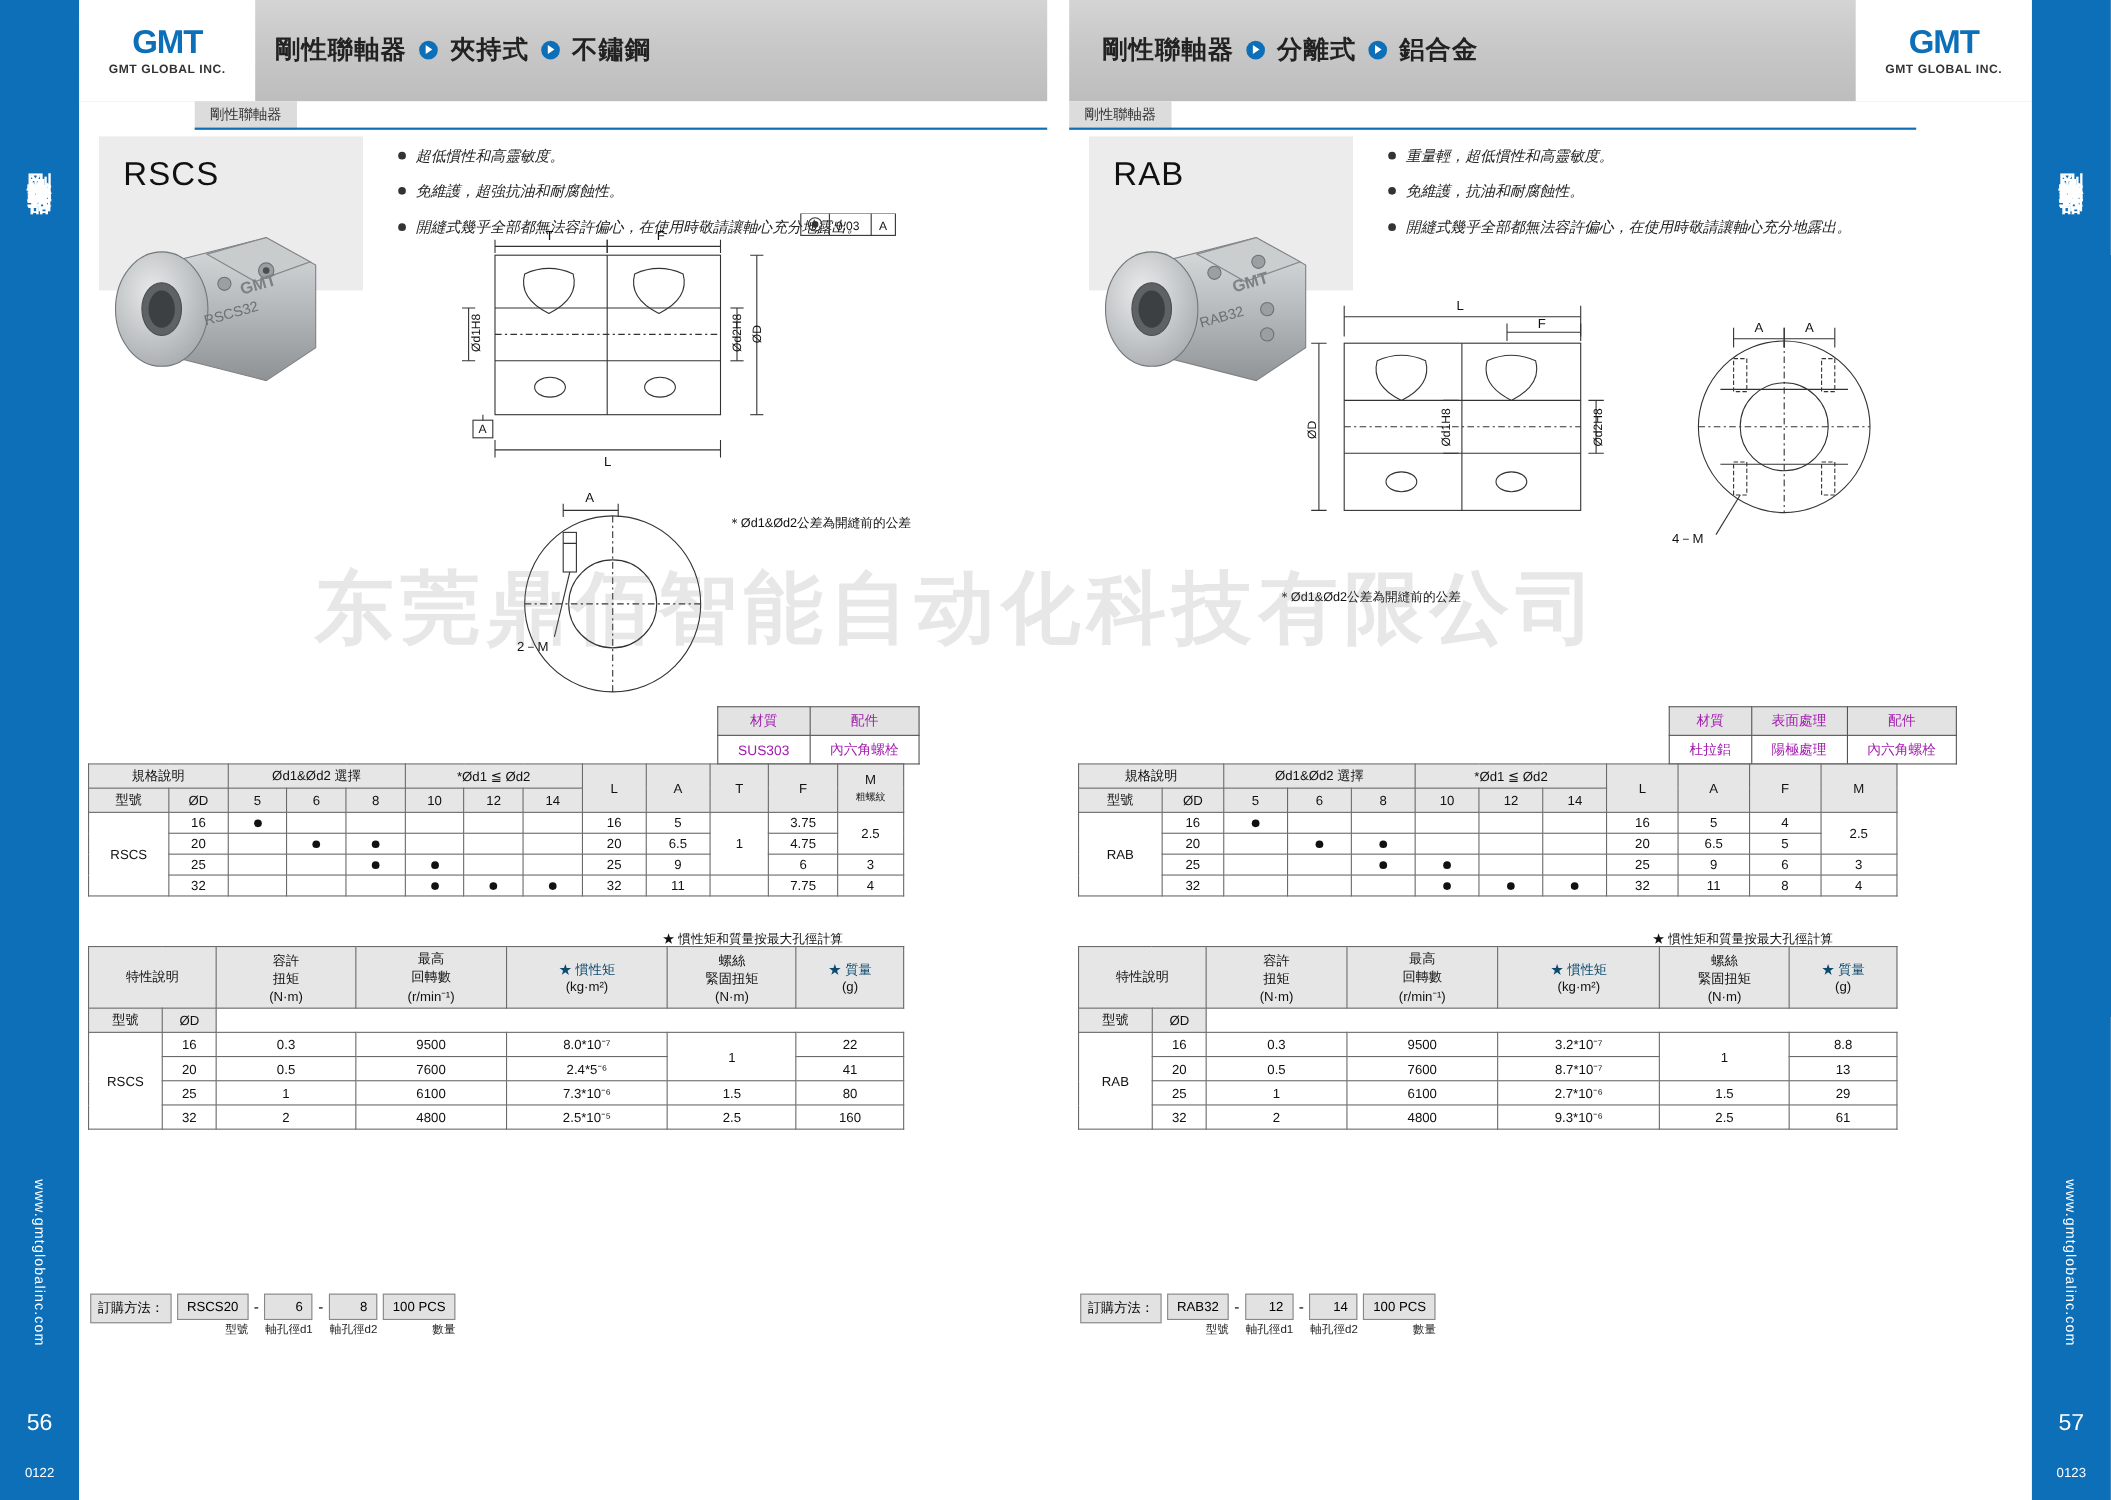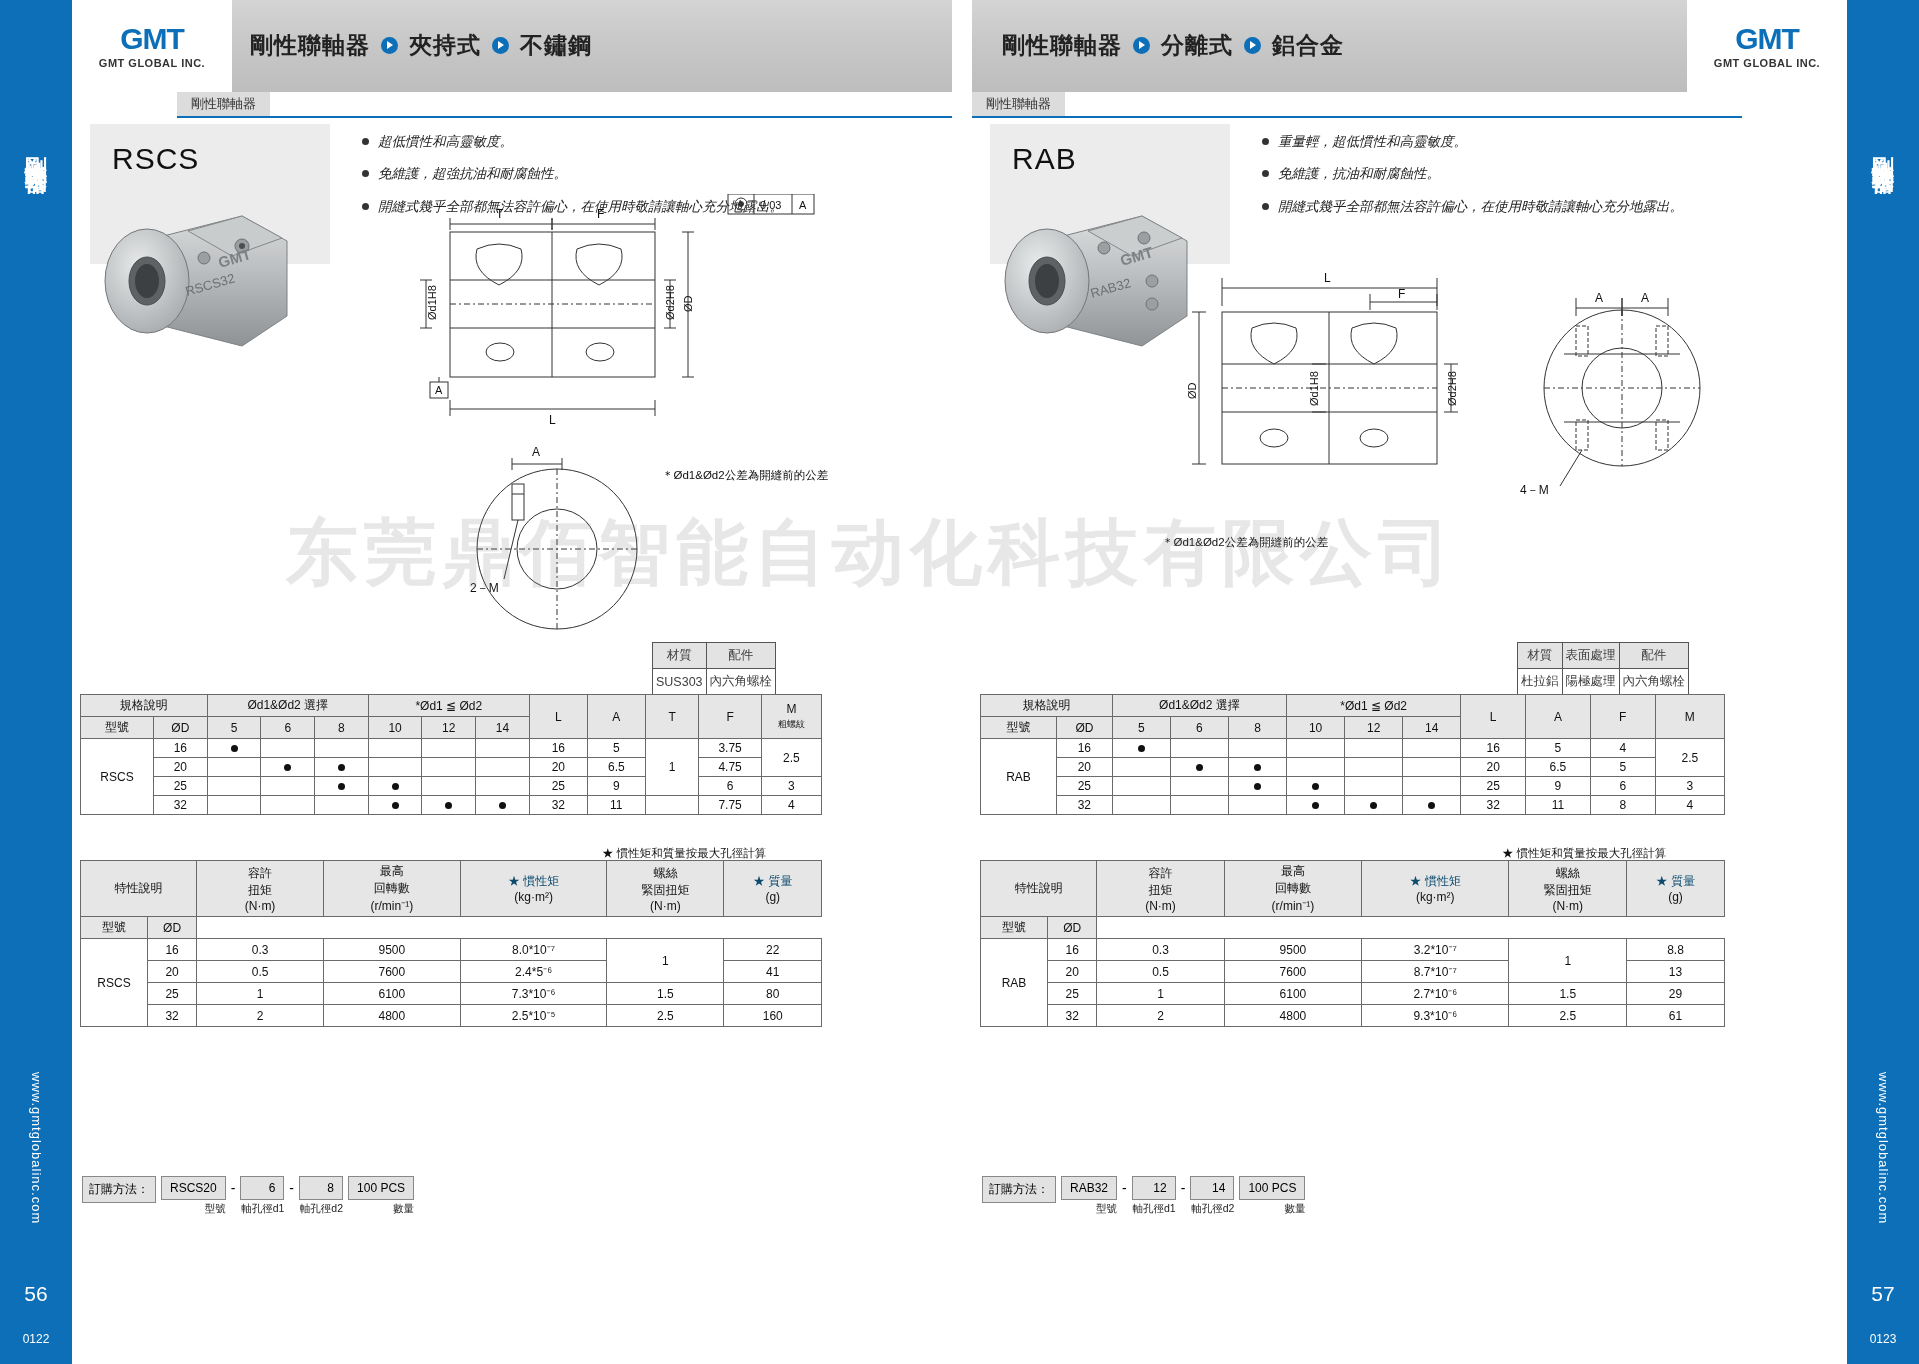--- a/index.html
+++ b/index.html
@@ -103,21 +103,21 @@
   .bullet { font-size:13.5px; color:#222; line-height:1.5; margin-bottom:12px; position:relative; padding-left:16px;}
   .bullet:before { content:""; position:absolute; left:0; top:6px; width:7px; height:7px; border-radius:50%; background:#333;}
 
   
   .drawing { position:absolute; stroke:#333; }
   svg text { font-family:"Liberation Sans", sans-serif; }
 
   
   .mat-table { position:absolute; border-collapse:collapse; font-size:12.5px; }
   .mat-table td, .mat-table th {
-    border:1px solid #555; padding:4px 3px; text-align:center; color:#404040; font-weight:normal;
+    border:1px solid #555; padding:4px 18px; text-align:center; color:#a21caf; font-weight:normal;
   }
   .mat-table th { background:#e3e3e3; }
 
   
   .spec { position:absolute; border-collapse:collapse; font-size:12px; }
   .spec td, .spec th { border:1px solid #6a6a6a; text-align:center; color:#111; font-weight:normal; padding:2px 3px; }
   .spec th { background:#e6e6e6; }
   .dot { display:inline-block; width:7px; height:7px; border-radius:50%; background:#111; }
 
   .note-star { position:absolute; font-size:11.5px; color:#111; }

